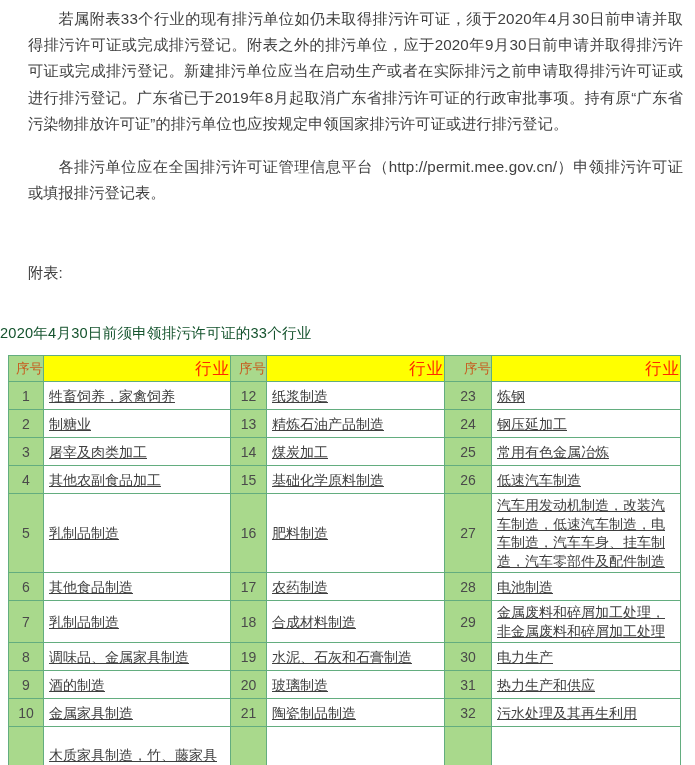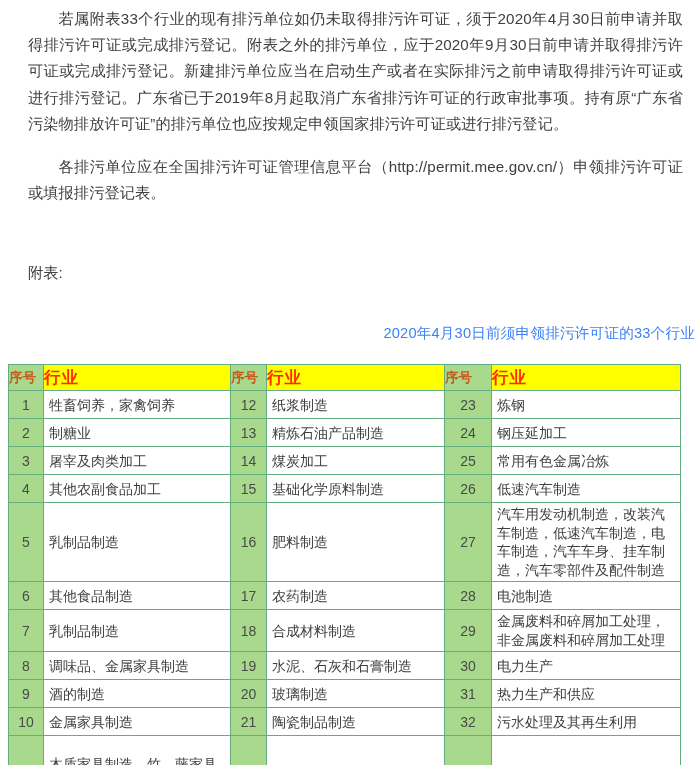--- a/index.html
+++ b/index.html
@@ -40,25 +40,25 @@
 
   .attach-label {
     font-size: 15.2px;
     line-height: 26px;
     color: #3f3f3f;
     margin-top: 54px;
     text-indent: 0;
   }
 
   .table-title {
-    text-align: right;
+    text-align: left;
     font-size: 14.6px;
-    color: #3b82f6;
+    color: #14532d;
     margin-top: 38px;
-    margin-bottom: 21px;
+    margin-bottom: 12px;
     letter-spacing: 0.2px;
   }
 
   
   .tbl-wrap {
     padding: 0 12px 0 8px;
     box-sizing: border-box;
   }
 
   table.industries {
@@ -79,22 +79,22 @@
   table.industries td {
     border: 1px solid #63ad7f;
     padding: 0;
     vertical-align: middle;
   }
 
   table.industries thead th {
     background: #ffff00;
     color: #ff2a00;
     font-size: 16.5px;
-    font-weight: bold;
-    text-align: left;
+    font-weight: normal;
+    text-align: right;
     height: 25px;
     line-height: 25px;
     letter-spacing: 1px;
   }
   table.industries thead th.num-head {
     background: #a9d98c;
     color: #c75b1e;
     font-size: 13.5px;
     letter-spacing: 0px;
   }
@@ -107,20 +107,21 @@
     font-family: "Liberation Sans", "DejaVu Sans", sans-serif;
   }
 
   table.industries td.name {
     background: #ffffff;
     color: #3f3f3f;
     font-size: 14px;
     text-align: left;
     padding: 2px 3px 2px 5px;
     line-height: 18.5px;
+    text-decoration: underline;
   }
 
   table.industries tr.r-short td { height: 23px; }
   table.industries tr.r-tall5 td { height: 74px; }
   table.industries tr.r-tall2 td { height: 36px; }
   table.industries tr.r-tall11 td { height: 88px; }
 </style>
 </head>
 <body>
 

